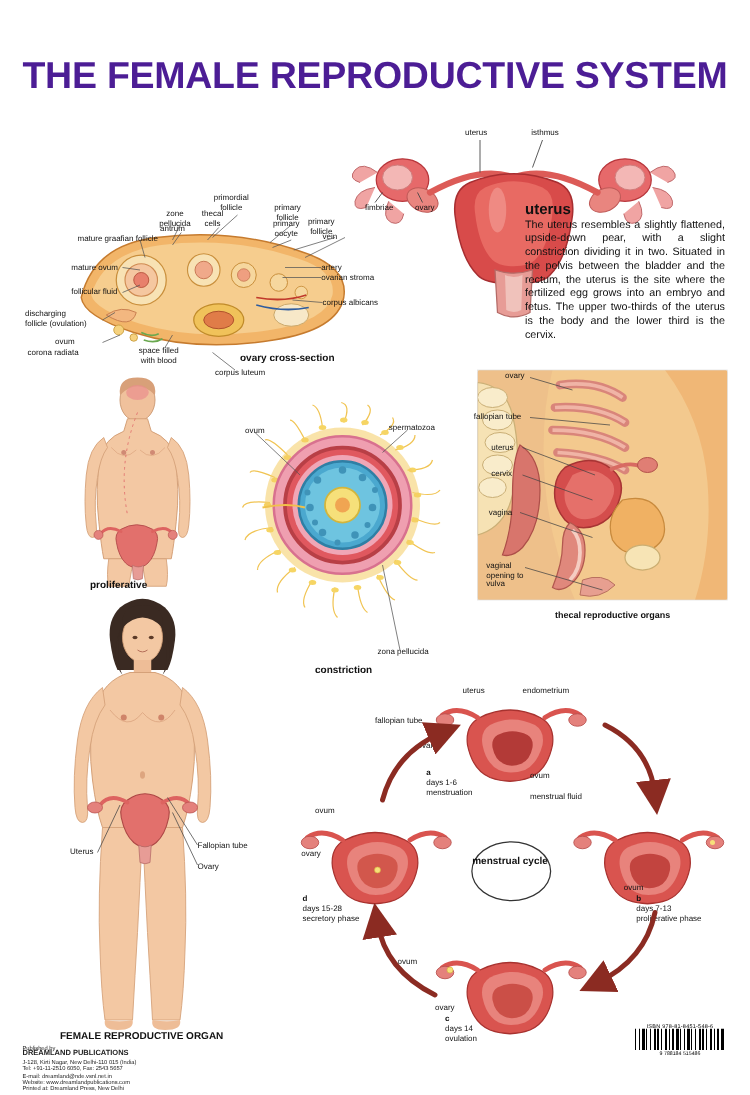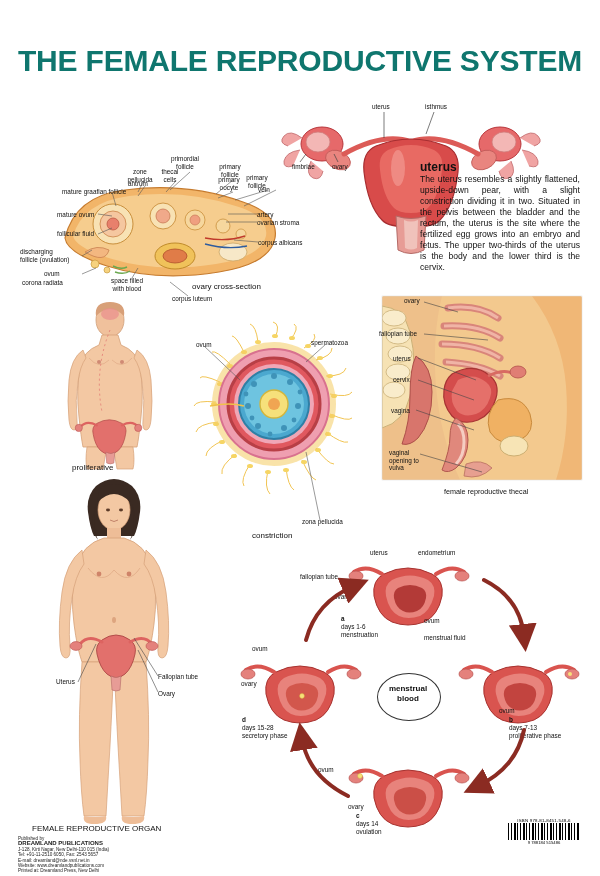--- a/index.html
+++ b/index.html
@@ -13,35 +13,35 @@
   }
   .page{position:relative;width:600px;height:876px;overflow:hidden;}
 
   
   .hdr-sub{
     position:absolute;top:22px;left:0;width:600px;text-align:center;
     font-size:17px;font-weight:bold;letter-spacing:.2px;color:#111;
   }
   .hdr-main{
     position:absolute;top:44px;left:0;width:600px;text-align:center;
-    font-size:30px;font-weight:bold;color:#0f766e;letter-spacing:-0.2px;
+    font-size:30px;font-weight:bold;color:#4c1d95;letter-spacing:-0.2px;
     white-space:nowrap;
   }
 
   
   .intro{
     position:absolute;left:22px;top:100px;width:250px;
     font-size:10.5px;line-height:13.6px;color:#111;text-align:justify;
   }
 
   
   .lab{position:absolute;font-size:6.4px;line-height:7.6px;color:#111;white-space:nowrap;}
   .lab.w{white-space:normal;}
   .lab.b{font-weight:bold;}
-  .cap{position:absolute;font-size:8px;font-weight:normal;color:#111;white-space:nowrap;}
+  .cap{position:absolute;font-size:8px;font-weight:bold;color:#111;white-space:nowrap;}
   .cap.sm{font-size:7.2px;}
 
   
   .uterus-h{position:absolute;left:420px;top:160px;font-size:12px;font-weight:bold;color:#111;}
   .uterus-p{position:absolute;left:420px;top:174px;width:160px;font-size:8.6px;line-height:11px;text-align:justify;color:#111;}
 
   
   .art{position:absolute;}
   svg{display:block;overflow:visible;}
 
@@ -376,21 +376,21 @@
       </g>
       <rect x="0" y="0" width="200" height="184" fill="none" stroke="#dcdcdc" stroke-width=".5"></rect>
     </svg>
   </div>
   <div class="lab" style="left:404px;top:297px;">ovary</div>
   <div class="lab" style="left:379px;top:330px;">fallopian tube</div>
   <div class="lab" style="left:393px;top:355px;">uterus</div>
   <div class="lab" style="left:393px;top:376px;">cervix</div>
   <div class="lab" style="left:391px;top:407px;">vagina</div>
   <div class="lab w" style="left:389px;top:449px;width:34px;">vaginal opening to vulva</div>
-  <div class="cap sm" style="left:444px;top:487px;">female reproductive thecal</div>
+  <div class="cap sm" style="left:444px;top:487px;">thecal reproductive organs</div>
   <svg class="art" style="left:378px;top:292px;" width="200" height="180">
     <g stroke="#444" stroke-width=".6" fill="none">
       <path d="M46 10 L80 20"></path>
       <path d="M46 42 L110 48"></path>
       <path d="M40 66 L98 88"></path>
       <path d="M40 88 L96 108"></path>
       <path d="M38 118 L96 138"></path>
       <path d="M42 162 L104 180"></path>
     </g>
   </svg>
@@ -436,21 +436,21 @@
         <path d="M4 12 q-14 -8 -22 2" stroke="#dd6360" stroke-width="3" fill="none" stroke-linecap="round"></path>
         <path d="M32 12 q14 -8 22 2" stroke="#dd6360" stroke-width="3" fill="none" stroke-linecap="round"></path>
         <ellipse cx="-22" cy="16" rx="6" ry="4.4" fill="#e4817c" stroke="#b8504e" stroke-width=".6"></ellipse>
         <ellipse cx="54" cy="16" rx="6" ry="4.4" fill="#e4817c" stroke="#b8504e" stroke-width=".6"></ellipse>
       </g>
     </svg>
   </div>
   <div class="lab" style="left:56px;top:678px;">Uterus</div>
   <div class="lab" style="left:158px;top:673px;">Fallopian tube</div>
   <div class="lab" style="left:158px;top:690px;">Ovary</div>
-  <div class="cap" style="left:32px;top:824px;">FEMALE REPRODUCTIVE ORGAN</div>
+  <div class="cap" style="left:48px;top:824px;">FEMALE REPRODUCTIVE ORGAN</div>
   <svg class="art" style="left:38px;top:600px;" width="150" height="120">
     <g stroke="#444" stroke-width=".6" fill="none">
       <path d="M40 82 L58 44"></path>
       <path d="M120 76 L96 38"></path>
       <path d="M120 92 L100 50"></path>
     </g>
   </svg>
 
   <div class="art" style="left:348px;top:552px;">
     <svg width="122" height="72" viewBox="0 0 122 72">
@@ -520,21 +520,21 @@
       <circle cx="62" cy="46" r="2.4" fill="#f7e07a" stroke="#d2b53d" stroke-width=".5"></circle>
     </svg>
   </div>
   <div class="lab" style="left:252px;top:645px;">ovum</div>
   <div class="lab" style="left:241px;top:680px;">ovary</div>
   <div class="lab b" style="left:242px;top:716px;">d</div>
   <div class="lab" style="left:242px;top:724px;">days 15-28</div>
   <div class="lab" style="left:242px;top:732px;">secretory phase</div>
 
   <div class="mc-circle"></div>
-  <div class="mc-text">menstrual blood</div>
+  <div class="mc-text">menstrual cycle</div>
 
   <svg class="art" style="left:236px;top:540px;" width="350" height="320">
     <defs>
       <marker id="ah" markerWidth="7" markerHeight="7" refX="3" refY="3.5" orient="auto">
         <path d="M0 0 L7 3.5 L0 7 z" fill="#8b2b22"></path>
       </marker>
     </defs>
     <g stroke="#8b2b22" stroke-width="4" fill="none" marker-end="url(#ah)" stroke-linecap="round">
       <path d="M248 40 q36 18 40 56"></path>
       <path d="M288 190 q-8 38 -46 56"></path>

